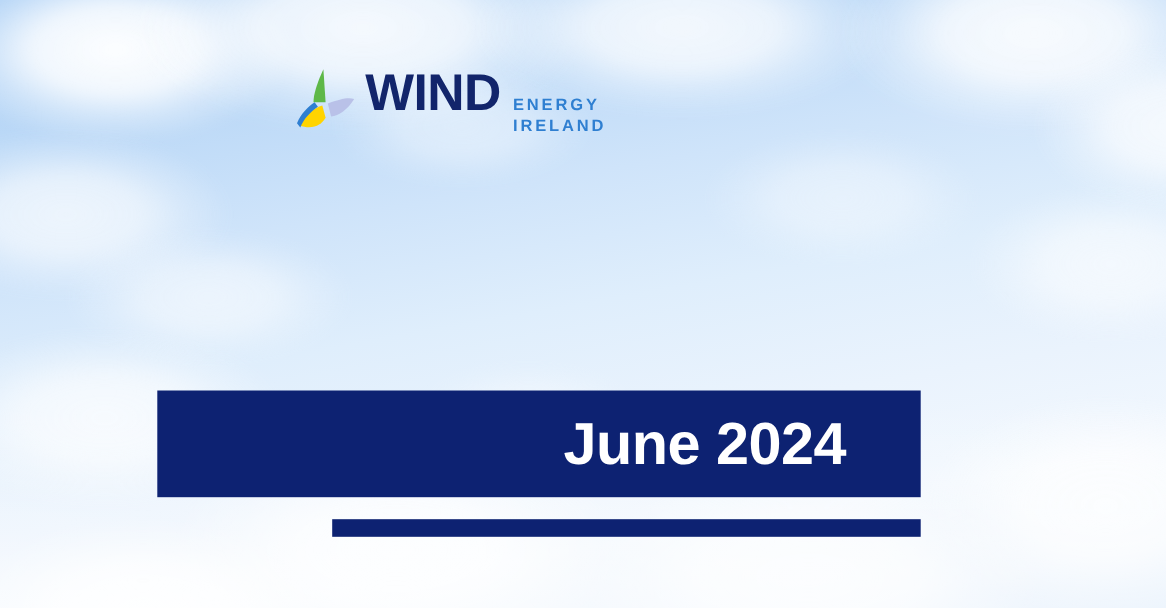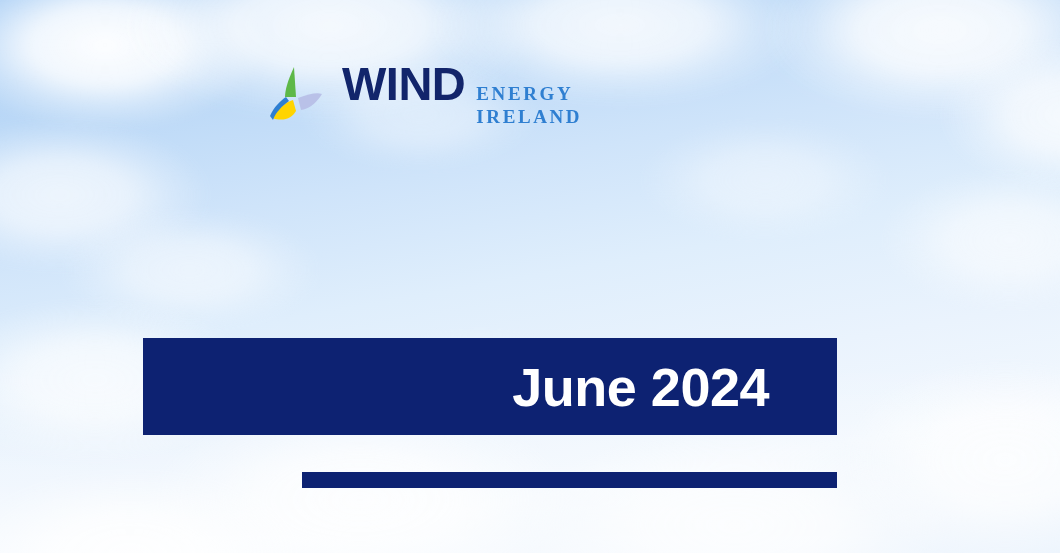--- a/index.html
+++ b/index.html
@@ -53,22 +53,21 @@
     height: 190px;
     background: linear-gradient(to top, rgba(255,255,255,0.55), rgba(255,255,255,0));
   }
 
   
   .logo-row {
     position: absolute;
     left: 268px;
     top: 60px;
     display: flex;
-    align-items: center;
-    gap: 18px;
+    gap: 8px;
   }
   .logo-mark {
     width: 56px;
     height: 62px;
     flex: none;
   }
   .logo-text {
     display: flex;
     flex-direction: column;
     line-height: 1;
@@ -84,45 +83,44 @@
     letter-spacing: -0.5px;
     color: #12256b;
   }
   .logo-sub {
     display: flex;
     flex-direction: column;
     gap: 4px;
     padding-bottom: 3px;
   }
   .logo-sub span {
-    font-size: 19px;
+    font-size: 15px;
     font-weight: 700;
     letter-spacing: 2.6px;
     color: #2f7fd1;
-    font-family: Liberation Serif, serif;
   }
 
   
   .headline {
     position: absolute;
     left: 268px;
     top: 160px;
     width: 640px;
     font-size: 73px;
     font-weight: 700;
     line-height: 1.12;
     color: #12256b;
     letter-spacing: -1px;
   }
 
   
   .date-band {
     position: absolute;
     left: 143px;
-    top: 338px;
+    top: 355px;
     width: 694px;
     height: 97px;
     background: #0d2272;
     display: flex;
     align-items: center;
     justify-content: flex-end;
   }
   .date-band .date-text {
     color: #ffffff;
     font-size: 54px;

